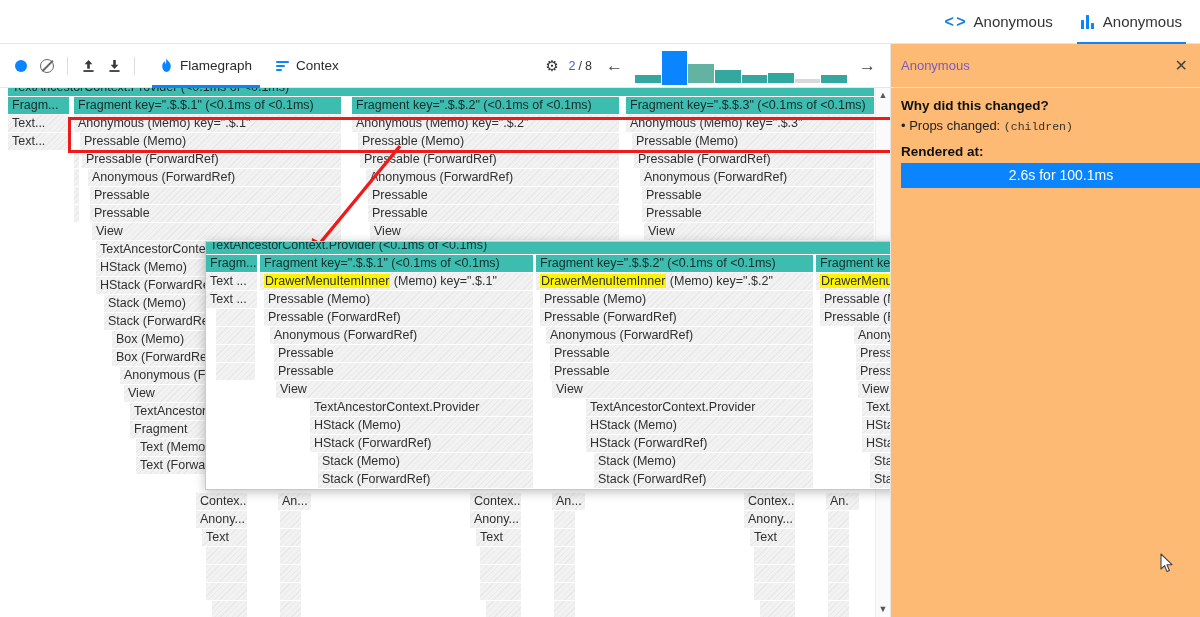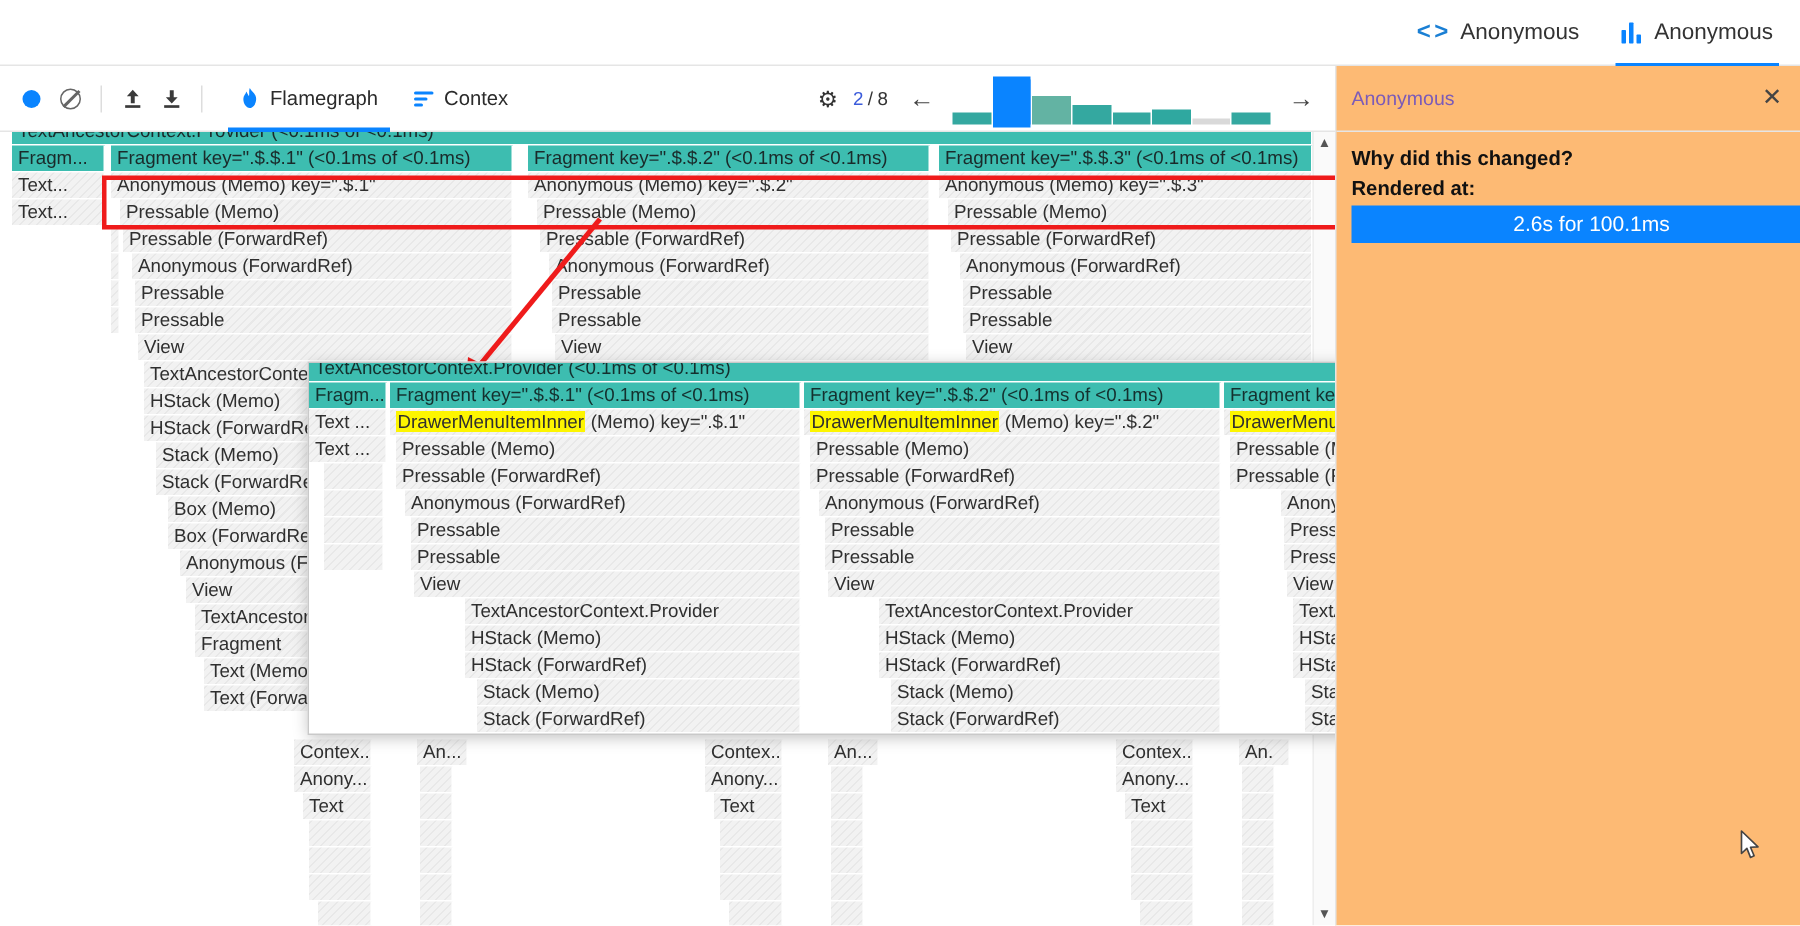--- a/index.html
+++ b/index.html
@@ -520,20 +520,24 @@
     </div>
   </div>
 
   <div class="sidebar">
     <div class="sb-head">
       <span class="sb-title">Anonymous</span>
       <span class="sb-close">✕</span>
     </div>
     <div class="sb-body">
       <div class="sb-h">Why did this changed?</div>
+      <div class="sb-bullet">
+        <span>• Props changed:</span>
+        <span class="mono">(children)</span>
+      </div>
       <div class="sb-h2"><span>Rendered at</span><span>:</span></div>
       <div class="rendered-row">2.6s for 100.1ms</div>
     </div>
   </div>
 
   <svg class="cursor" viewBox="0 0 14 20">
     <path d="M1 1 L1 16 L4.6 12.6 L7 18.6 L9.4 17.5 L7 11.8 L12 11.6 Z" fill="#fff" stroke="#444" stroke-width="1.1" stroke-linejoin="round"></path>
   </svg>
 
 </div>

